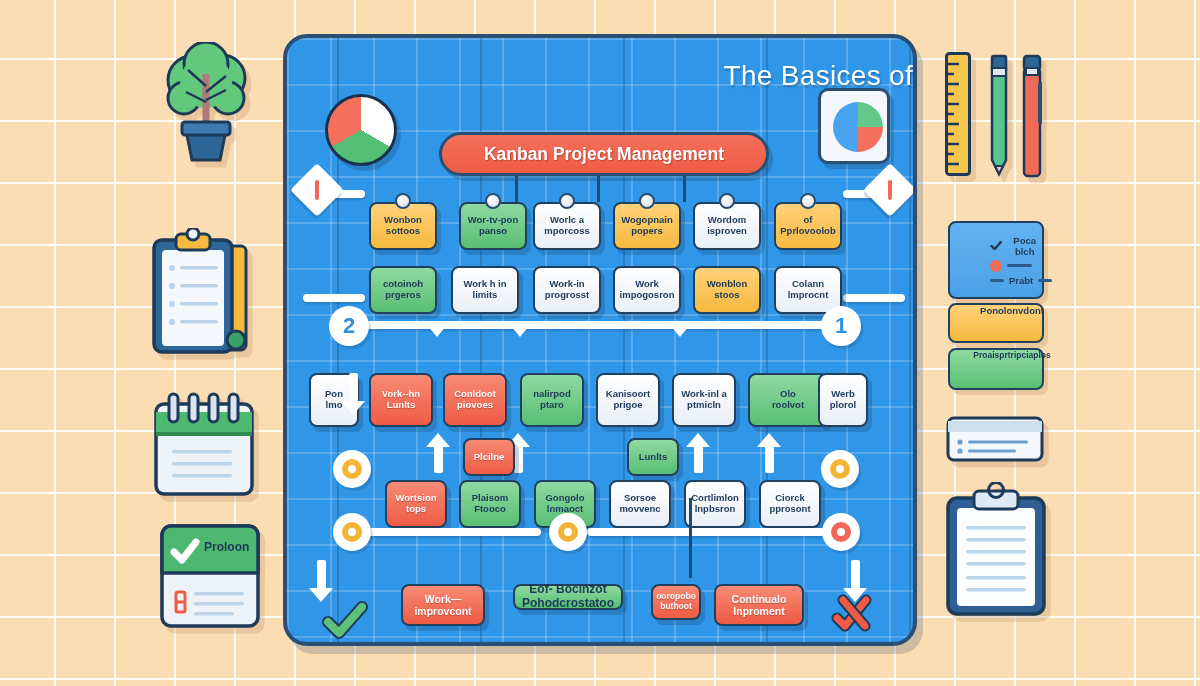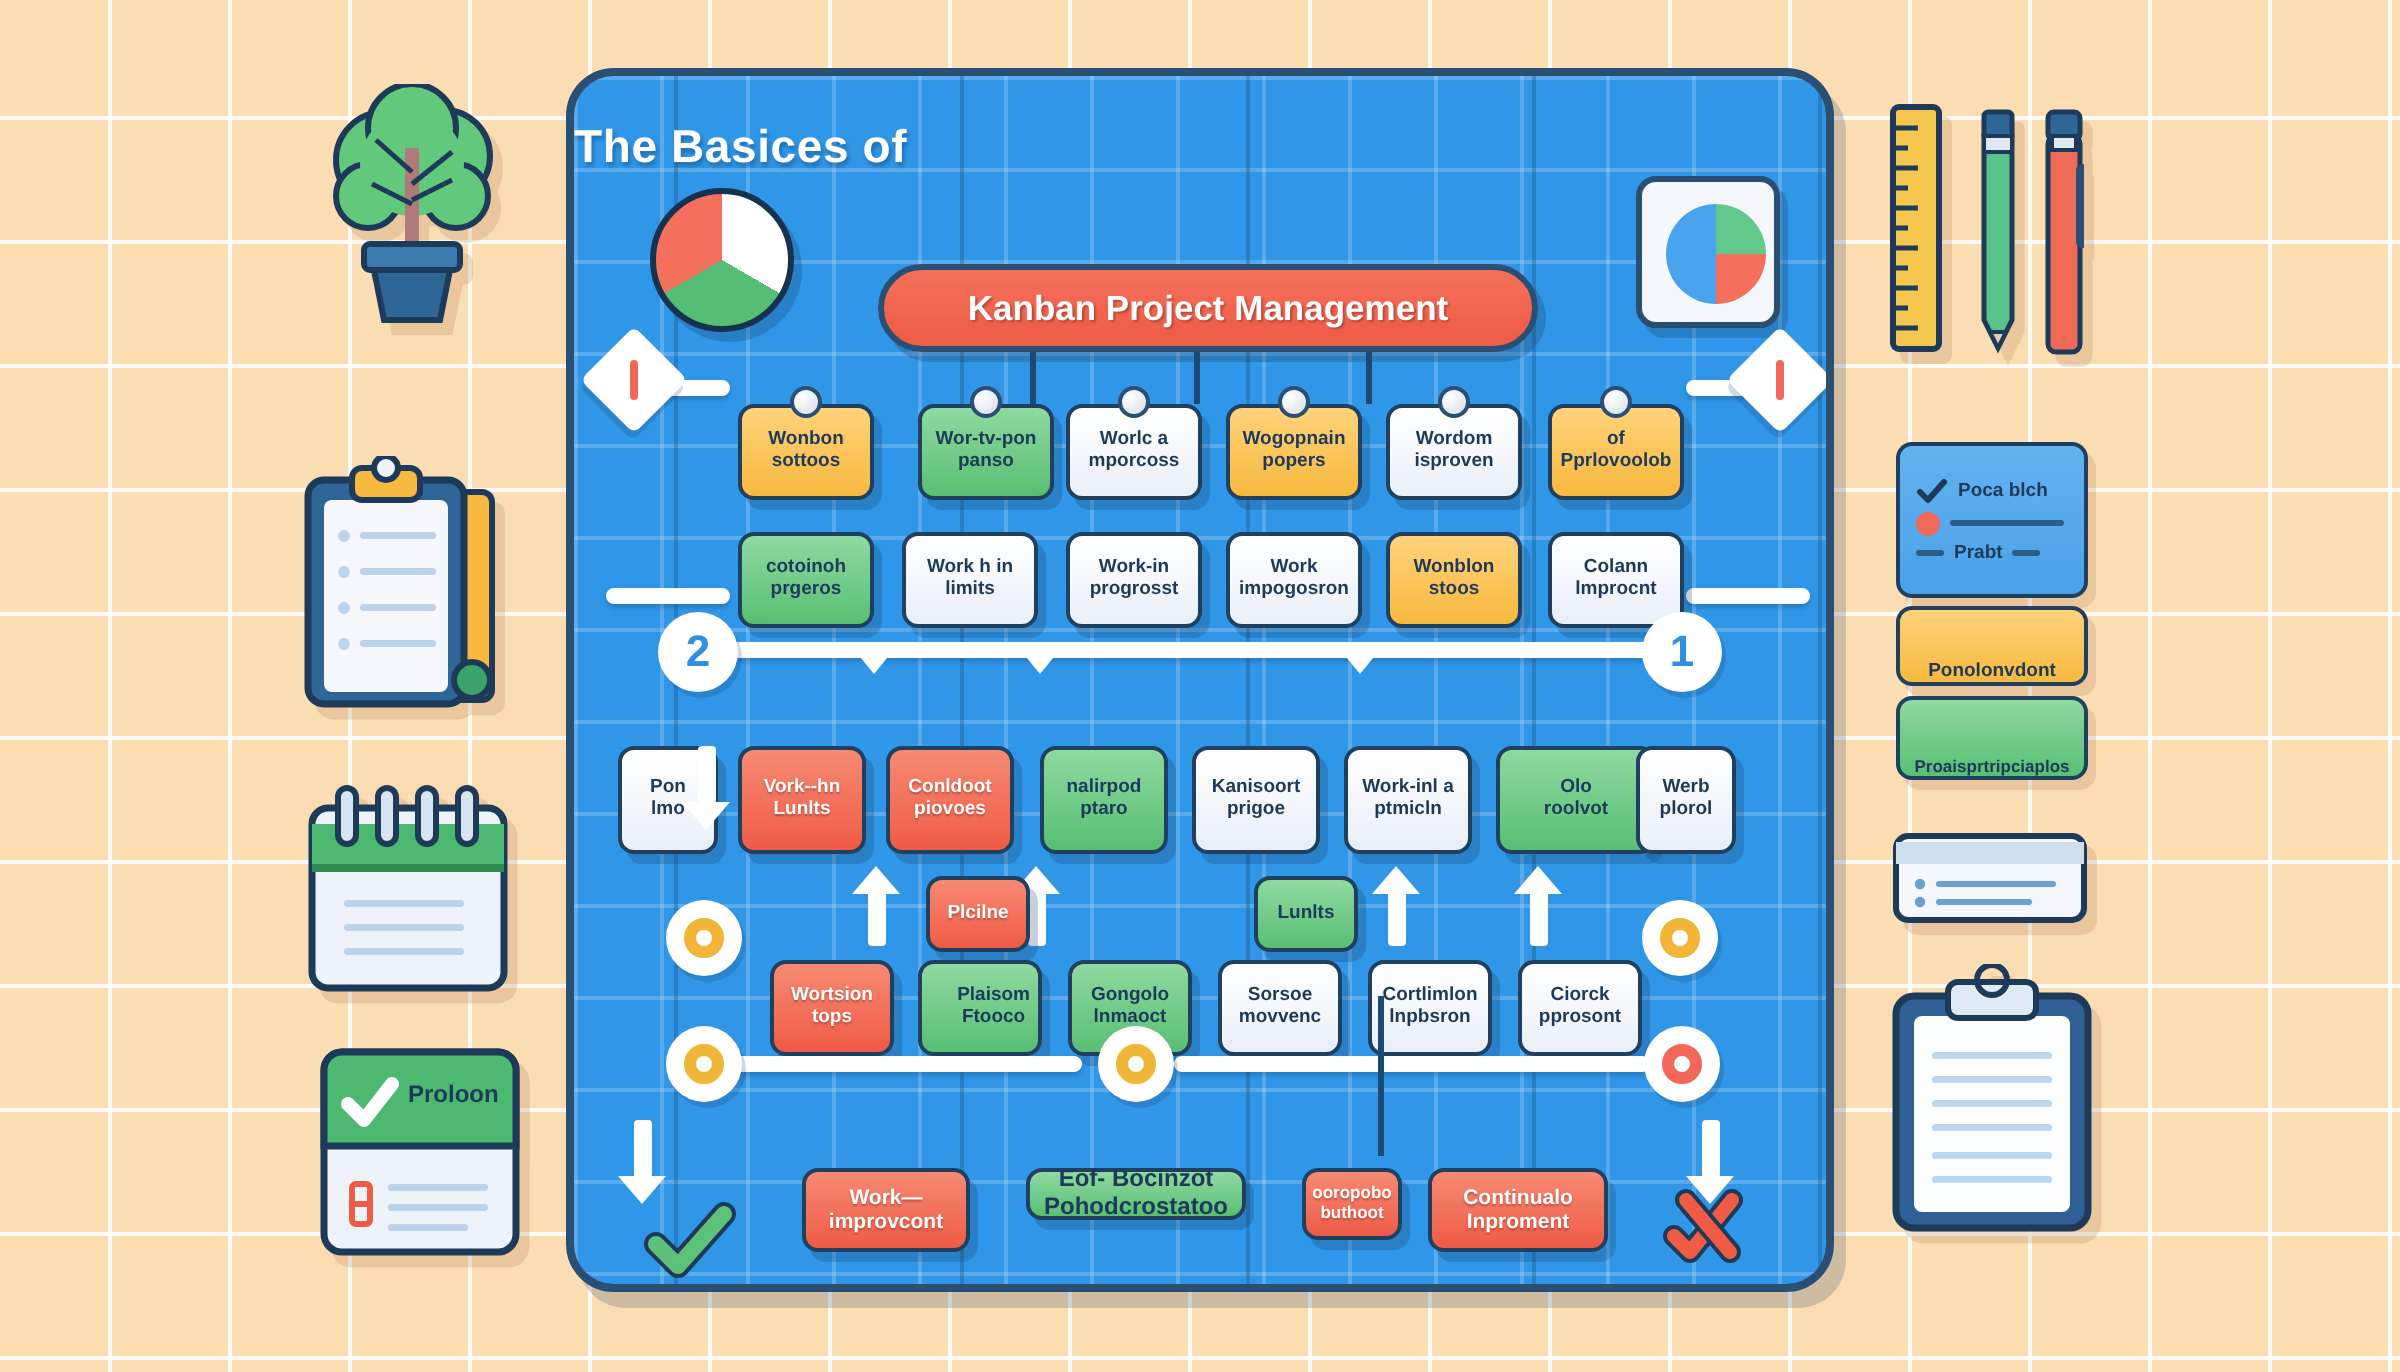--- a/index.html
+++ b/index.html
@@ -40,23 +40,23 @@
     background-image:
       linear-gradient(to right, rgba(20,70,110,.30) 2px, transparent 2px);
     background-size: 143px 100%;
     background-position: 50px 0;
     pointer-events: none;
   }
 
   
   .title-main {
     position: absolute; left: 0; right: 0; top: 22px;
-    text-align: left;
+    text-align: right;
     color: #ffffff;
-    font-size: 23px; font-weight: bold;
+    font-size: 28px; font-weight: normal;
     letter-spacing: .3px;
     text-shadow: 1px 2px 2px rgba(20,60,100,.45);
   }
   .title-pill {
     position: absolute; left: 152px; top: 94px;
     width: 330px; height: 44px;
     background: linear-gradient(#f4705c, #ef5b45);
     border: 3px solid #2b4f73;
     border-radius: 22px;
     box-shadow: 4px 5px 0 rgba(30,60,95,.28);
@@ -177,24 +177,25 @@
   .pencil { left: 990px; top: 54px; width: 18px; height: 124px; }
   .pen    { left: 1022px; top: 54px; width: 20px; height: 124px; }
   .bluecard { left: 948px; top: 221px; width: 96px; height: 78px; }
   .orangecard { left: 948px; top: 303px; width: 96px; height: 40px; }
   .greencard2 { left: 948px; top: 348px; width: 96px; height: 42px; }
   .listcard { left: 946px; top: 416px; width: 100px; height: 46px; }
   .clip2 { left: 944px; top: 482px; width: 104px; height: 136px; }
 
   .mini-card {
     border: 2.5px solid #20405f; border-radius: 8px;
-    display: flex; align-items: flex-end; justify-content: center;
+    display: flex; align-items: flex-start; justify-content: center;
     font-size: 9.5px; font-weight: bold; color: #1d3a59;
     box-shadow: 4px 5px 0 rgba(170,120,70,.22);
     text-align: center;
+    padding-left: 32px;
   }
 </style>
 </head>
 <body>
 
 <div class="board">
   <div class="board-grid"></div>
   <div class="board-grid2"></div>
 
   <div class="title-main">The Basices of</div>
@@ -282,21 +283,21 @@
     </div>
   <div class="ring" style="left:534px;top:412px;">
       <b></b>
     </div>
 
   <div class="card c-red" style="left:176px;top:400px;width:52px;height:38px;"><span>Plcilne</span></div>
   <div class="card c-green" style="left:340px;top:400px;width:52px;height:38px;"><span>Lunlts</span></div>
 
   <div class="card c-red" style="left:98px;top:442px;width:62px;height:48px;"><span>Wortsion
 tops</span></div>
-  <div class="card c-green" style="left:172px;top:442px;width:62px;height:48px;justify-content:flex-end;"><span>Plaisom
+  <div class="card c-green" style="left:172px;top:442px;width:62px;height:48px;"><span>Plaisom
 Ftooco</span></div>
   <div class="card c-green" style="left:247px;top:442px;width:62px;height:48px;"><span>Gongolo
 lnmaoct</span></div>
   <div class="card c-white" style="left:322px;top:442px;width:62px;height:48px;"><span>Sorsoe
 movvenc</span></div>
   <div class="card c-white" style="left:397px;top:442px;width:62px;height:48px;"><span>Cortlimlon
 lnpbsron</span></div>
   <div class="card c-white" style="left:472px;top:442px;width:62px;height:48px;"><span>Ciorck
 pprosont</span></div>
 

